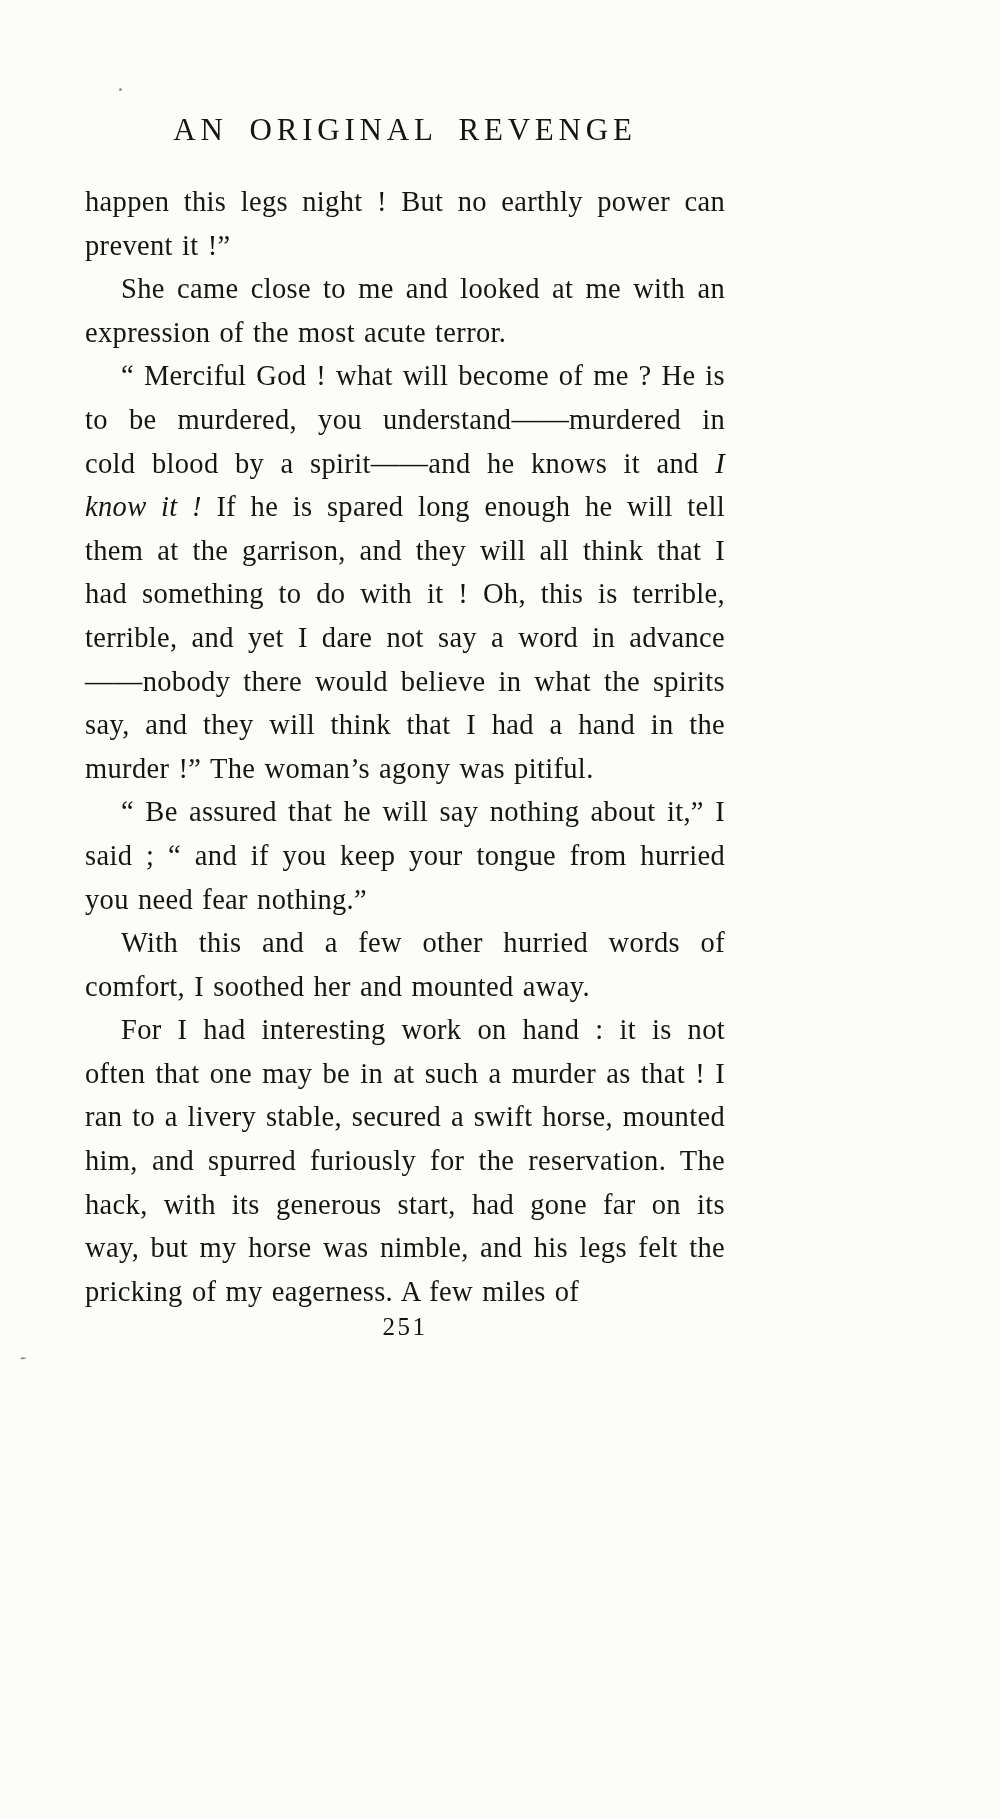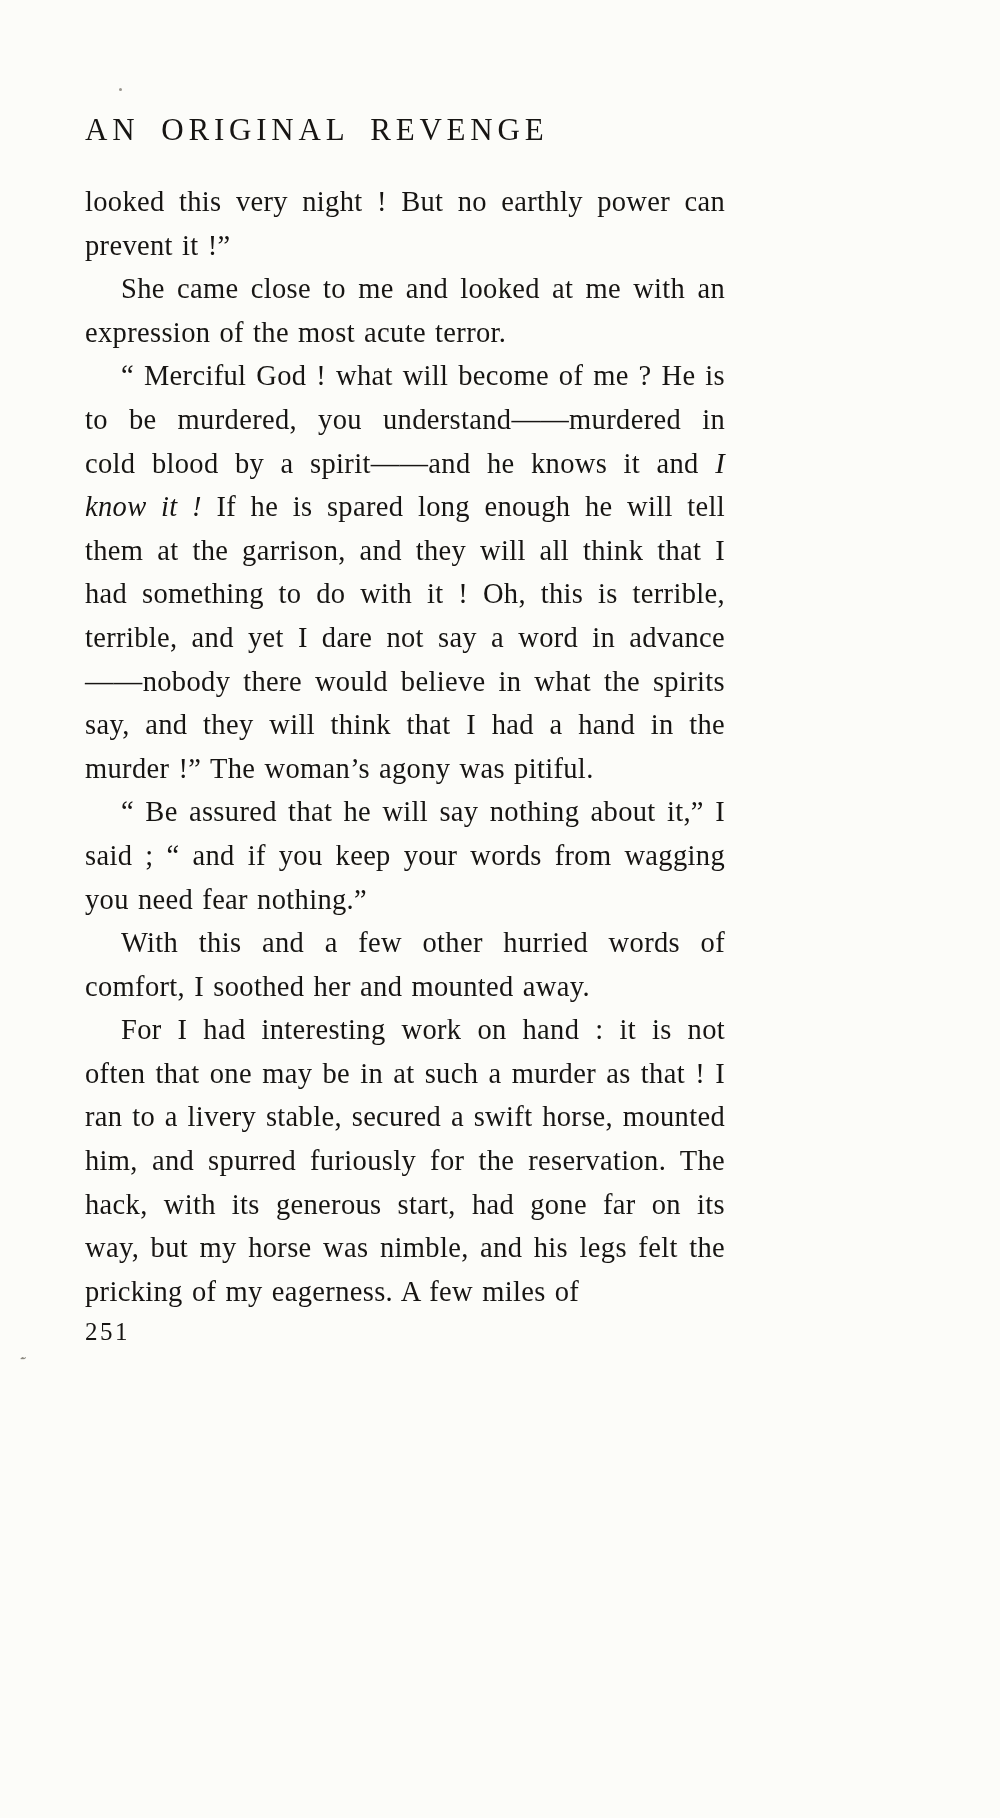--- a/index.html
+++ b/index.html
@@ -17,37 +17,37 @@
     position: absolute;
     left: 85px;
     top: 112px;
     width: 640px;
   }
   .title {
     font-size: 31px;
     font-weight: 400;
     letter-spacing: 0.155em;
     word-spacing: 0.3em;
-    text-align: left;
+    text-align: center;
     margin-bottom: 32px;
     white-space: nowrap;
   }
   .body-text p {
     font-size: 28.5px;
     line-height: 43.6px;
     text-align: justify;
     letter-spacing: 0.012em;
     word-spacing: 0.06em;
   }
   .body-text p.indent { text-indent: 36px; font-family: Liberation Serif, serif; }
   .body-text em { font-style: italic; }
   .page-number {
+    text-align: center;
     font-size: 25px;
     letter-spacing: 0.1em;
-    margin-top: 5px;
   }
   
   .artifact-dot {
     position: absolute;
     left: 119px;
     top: 88px;
     width: 3px;
     height: 3px;
     border-radius: 50%;
     background: #9a968e;
@@ -70,27 +70,27 @@
 <div>
 
   <span class="artifact-dot"></span>
 
   <div class="text-block">
 
     <h1 class="title">AN ORIGINAL REVENGE</h1>
 
     <div class="body-text">
 
-      <p>looked this very night !  But no earthly power can prevent it !”</p>
+      <p>happen this legs night !  But no earthly power can prevent it !”</p>
 
       <p class="indent">She came close to me and looked at me with an expression of the most acute terror.</p>
 
       <p class="indent"><span>“ Merciful God !  what will become of me ? He is to be murdered, you understand——murdered in cold blood by a spirit——and he knows it and </span><em>I know it !</em><span>  If he is spared long enough he will tell them at the garrison, and they will all think that I had something to do with it !  Oh, this is terrible, terrible, and yet I dare not say a word in advance——nobody there would believe in what the spirits say, and they will think that I had a hand in the murder !”  The woman’s agony was pitiful.</span></p>
 
-      <p class="indent">“ Be assured that he will say nothing about it,” I said ;  “ and if you keep your words from wagging you need fear nothing.”</p>
+      <p class="indent">“ Be assured that he will say nothing about it,” I said ;  “ and if you keep your tongue from hurried you need fear nothing.”</p>
 
       <p class="indent">With this and a few other hurried words of comfort, I soothed her and mounted away.</p>
 
       <p class="indent">For I had interesting work on hand : it is not often that one may be in at such a murder as that !  I ran to a livery stable, secured a swift horse, mounted him, and spurred furiously for the reservation.  The hack, with its generous start, had gone far on its way, but my horse was nimble, and his legs felt the pricking of my eagerness.  A few miles of</p>
 
     </div>
 
     <div class="page-number">251</div>
 
   </div>

